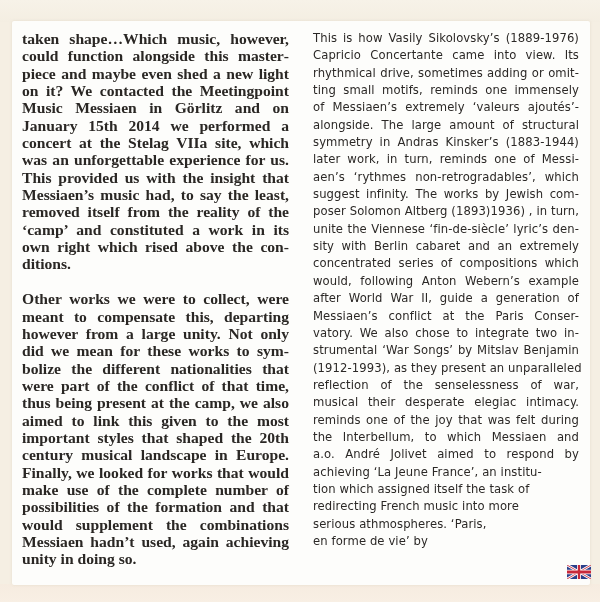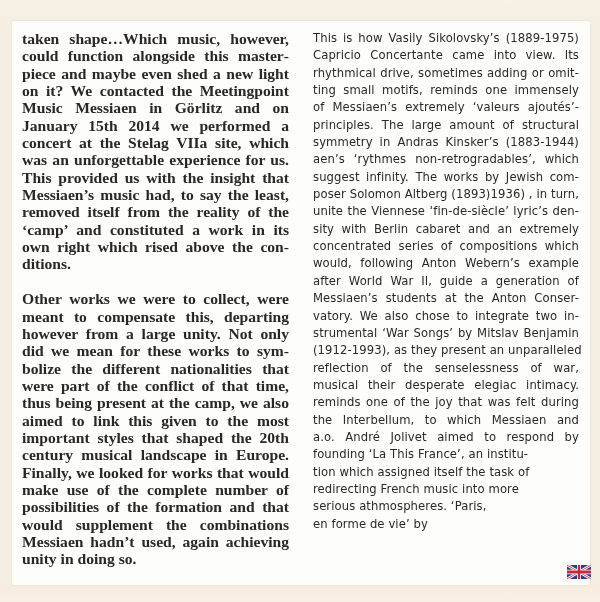--- a/index.html
+++ b/index.html
@@ -88,45 +88,46 @@
 <div class="page-bg-bottom"></div>
 
 <div class="panel"></div>
 
 <div class="col-left">
   <p>taken shape…Which music, however, could function alongside this master­piece and maybe even shed a new light on it? We contacted the Meetingpoint Music Messiaen in Görlitz and on January 15th 2014 we performed a concert at the Stelag VIIa site, which was an unforgettable experience for us. This provided us with the insight that Messiaen’s music had, to say the least, removed itself from the reality of the ‘camp’ and constituted a work in its own right which rised above the con­ditions.</p>
   <p>Other works we were to collect, were meant to compensate this, departing however from a large unity. Not only did we mean for these works to sym­bolize the different nationalities that were part of the conflict of that time, thus being present at the camp, we also aimed to link this given to the most important styles that shaped the 20th century musical landscape in Europe. Finally, we looked for works that would make use of the complete number of possibilities of the formation and that would supplement the combinations Messiaen hadn’t used, again achieving unity in doing so.</p>
 </div>
 
 <div class="col-right" id="right-col">
-    <span class="line">This is how Vasily Sikolovsky’s (1889-1975)</span>
+    <span class="line">This is how Vasily Sikolovsky’s (1889-1976)</span>
     <span class="line">Capricio Concertante came into view. Its</span>
     <span class="line">rhythmical drive, sometimes adding or omit-</span>
     <span class="line">ting small motifs, reminds one immensely</span>
     <span class="line">of Messiaen’s  extremely ‘valeurs ajoutés’-</span>
-    <span class="line">principles. The large amount of structural</span>
+    <span class="line">alongside. The large amount of structural</span>
     <span class="line">symmetry in Andras Kinsker’s (1883-1944)</span>
+    <span class="line">later work, in turn, reminds one of Messi-</span>
     <span class="line">aen’s ‘rythmes non-retrogradables’, which</span>
     <span class="line">suggest infinity. The works by Jewish com-</span>
     <span class="line">poser Solomon Altberg (1893)1936) , in turn,</span>
     <span class="line">unite the Viennese ‘fin-de-siècle’ lyric’s den-</span>
     <span class="line">sity with Berlin cabaret and an extremely</span>
     <span class="line">concentrated series of compositions which</span>
     <span class="line">would, following Anton Webern’s example</span>
     <span class="line">after World War II, guide a generation of</span>
-    <span class="line">Messiaen’s students at the Anton Conser-</span>
+    <span class="line">Messiaen’s conflict at the Paris Conser-</span>
     <span class="line">vatory. We also chose to integrate two in-</span>
     <span class="line">strumental ‘War Songs’ by Mitslav Benjamin</span>
     <span class="line">(1912-1993), as they present an unparalleled</span>
     <span class="line">reflection of the senselessness of war,</span>
     <span class="line">musical their desperate elegiac intimacy.</span>
     <span class="line">reminds one of the joy that was felt during</span>
     <span class="line">the Interbellum, to which Messiaen and</span>
     <span class="line">a.o. André Jolivet aimed to respond by</span>
-    <span class="line last">founding ‘La This France’, an institu-</span>
+    <span class="line last">achieving ‘La Jeune France’, an institu-</span>
     <span class="line last">tion which assigned itself the task of</span>
     <span class="line last">redirecting French music into more</span>
     <span class="line last">serious  athmospheres.  ‘Paris,</span>
     <span class="line last">en  forme  de  vie’  by</span>
   </div>
 
 <svg class="flag" viewBox="0 0 60 30" preserveAspectRatio="none">
   <rect width="60" height="30" id="flag-field" fill="#2b3f8a"></rect>
   <path d="M0,0 L60,30 M60,0 L0,30" stroke="#ffffff" stroke-width="6" id="flag-diag-w"></path>
   <path d="M0,0 L60,30 M60,0 L0,30" stroke-width="2" id="flag-diag-r" stroke="#c8283a"></path>

